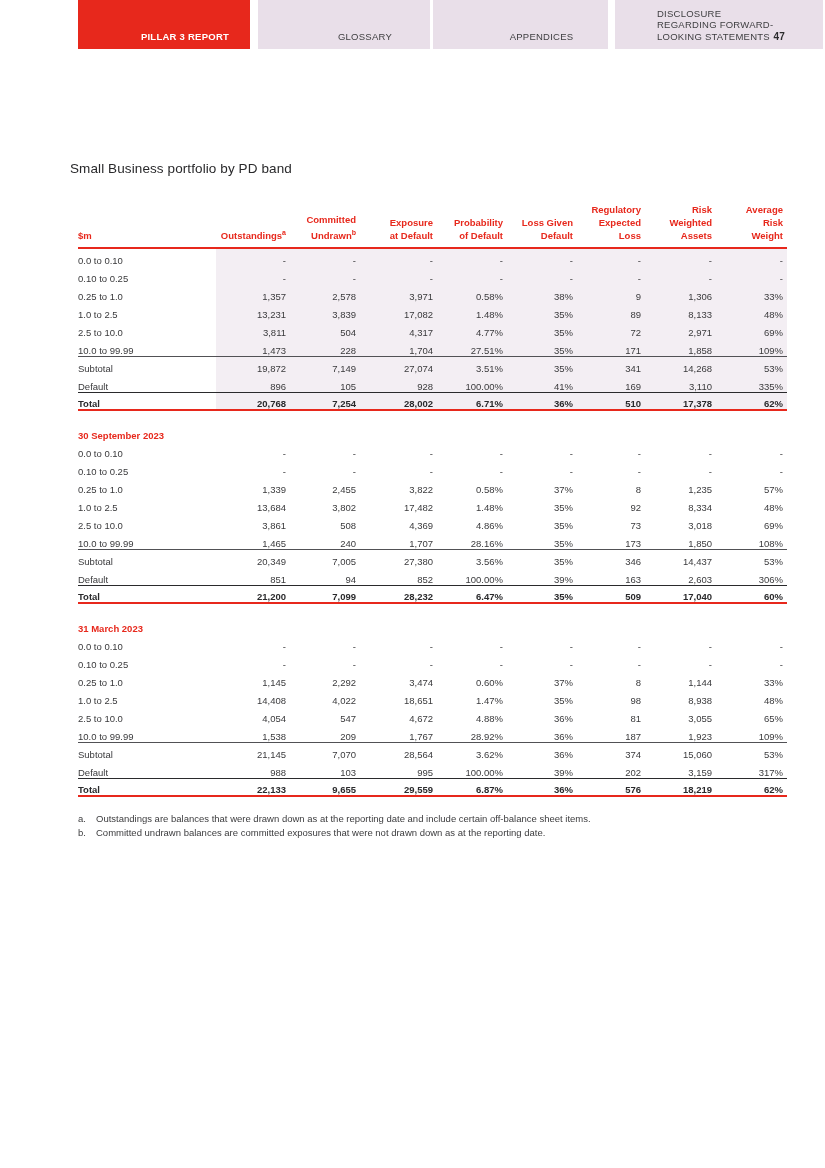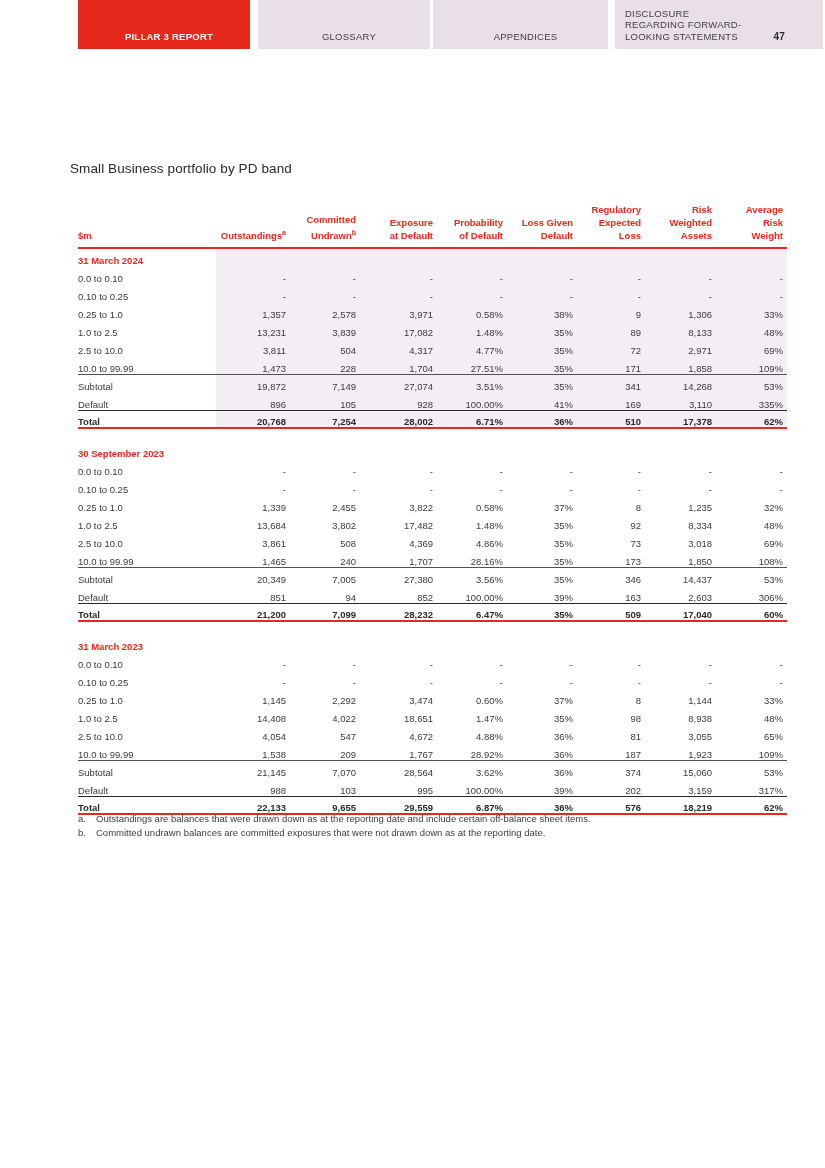--- a/index.html
+++ b/index.html
@@ -6,21 +6,21 @@
   html, body { width: 825px; height: 1168px; background: #ffffff; overflow: hidden; }
   body { font-family: "Liberation Sans", sans-serif; position: relative; color: #3a3a3c; }
 
   
   .tabs { position: absolute; top: 0; left: 78px; display: flex; }
   .tab {
     background: #e9dfe9; height: 49px; display: flex; align-items: flex-end;
     padding: 0 0 7px 10px; font-size: 9.5px; letter-spacing: .25px; color: #3e3e40; justify-content: center;
   }
   .tab.active { background: #e7281c; color: #ffffff; font-weight: bold; }
-  .tab .tab-lines div { line-height: 11.5px; white-space: nowrap; }
+  .tab .tab-lines div { line-height: 11.5px; white-space: nowrap; margin-left: 32px; }
   .tab.tab-last { justify-content: space-between; padding-right: 38px; }
   .page-num { font-weight: bold; color: #2b2b2d; font-size: 10px; line-height: 11.5px; }
 
   
   .page-title {
     position: absolute; left: 70px; top: 161px;
     font-size: 13.5px; font-weight: normal; color: #29292b; letter-spacing: .1px;
   }
 
   table.pd { position: absolute; left: 78px; top: 196px; width: 709px; border-collapse: collapse; table-layout: fixed; }
@@ -125,31 +125,20 @@
           <div>Assets</div>
         </th>
         <th>
           <div>Average</div>
           <div>Risk</div>
           <div>Weight</div>
         </th>
       </tr>
     </thead>
     <tbody>
-      <tr class="date-row">
-        <td class="lbl">31 March 2024</td>
-        <td class="hl"></td>
-        <td class="hl"></td>
-        <td class="hl"></td>
-        <td class="hl"></td>
-        <td class="hl"></td>
-        <td class="hl"></td>
-        <td class="hl"></td>
-        <td class="hl"></td>
-      </tr>
       <tr>
         <td class="lbl">0.0 to 0.10</td>
         <td class="hl">-</td>
         <td class="hl">-</td>
         <td class="hl">-</td>
         <td class="hl">-</td>
         <td class="hl">-</td>
         <td class="hl">-</td>
         <td class="hl">-</td>
         <td class="hl">-</td>
@@ -280,21 +269,21 @@
       </tr>
       <tr>
         <td class="lbl">0.25 to 1.0</td>
         <td>1,339</td>
         <td>2,455</td>
         <td>3,822</td>
         <td>0.58%</td>
         <td>37%</td>
         <td>8</td>
         <td>1,235</td>
-        <td>32%</td>
+        <td>57%</td>
       </tr>
       <tr>
         <td class="lbl">1.0 to 2.5</td>
         <td>13,684</td>
         <td>3,802</td>
         <td>17,482</td>
         <td>1.48%</td>
         <td>35%</td>
         <td>92</td>
         <td>8,334</td>

